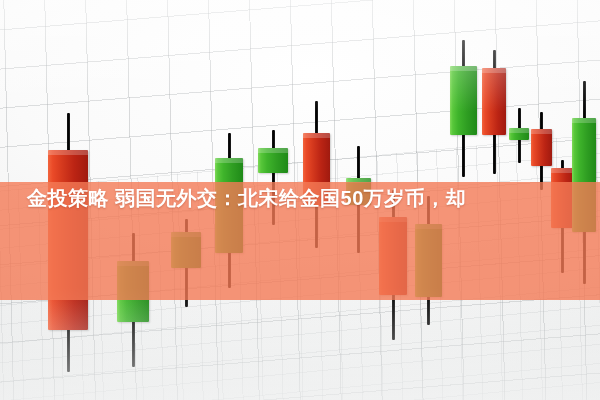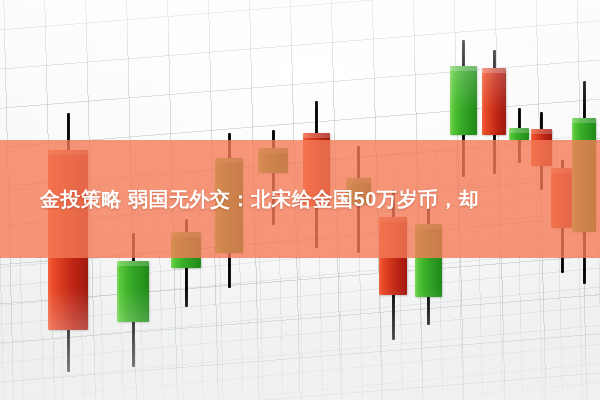--- a/index.html
+++ b/index.html
@@ -81,23 +81,24 @@
     background:rgba(255,255,255,.22);
     border-radius:1px 1px 0 0;
   }
 
   
   #band{
     position:absolute;
     left:0;right:0;
     background:rgba(244,123,86,.80);
     display:flex;
-    flex-direction:column;
-    align-items:flex-end;
+    flex-direction:row;
+    align-items:flex-start;
     justify-content:center;
+    margin-top:42px;
   }
   .headline{
     margin:0;
     color:#ffffff;
     font-weight:700;
     font-size:20px;
     line-height:32px;
     letter-spacing:.5px;
     text-align:center;
     width:560px;

